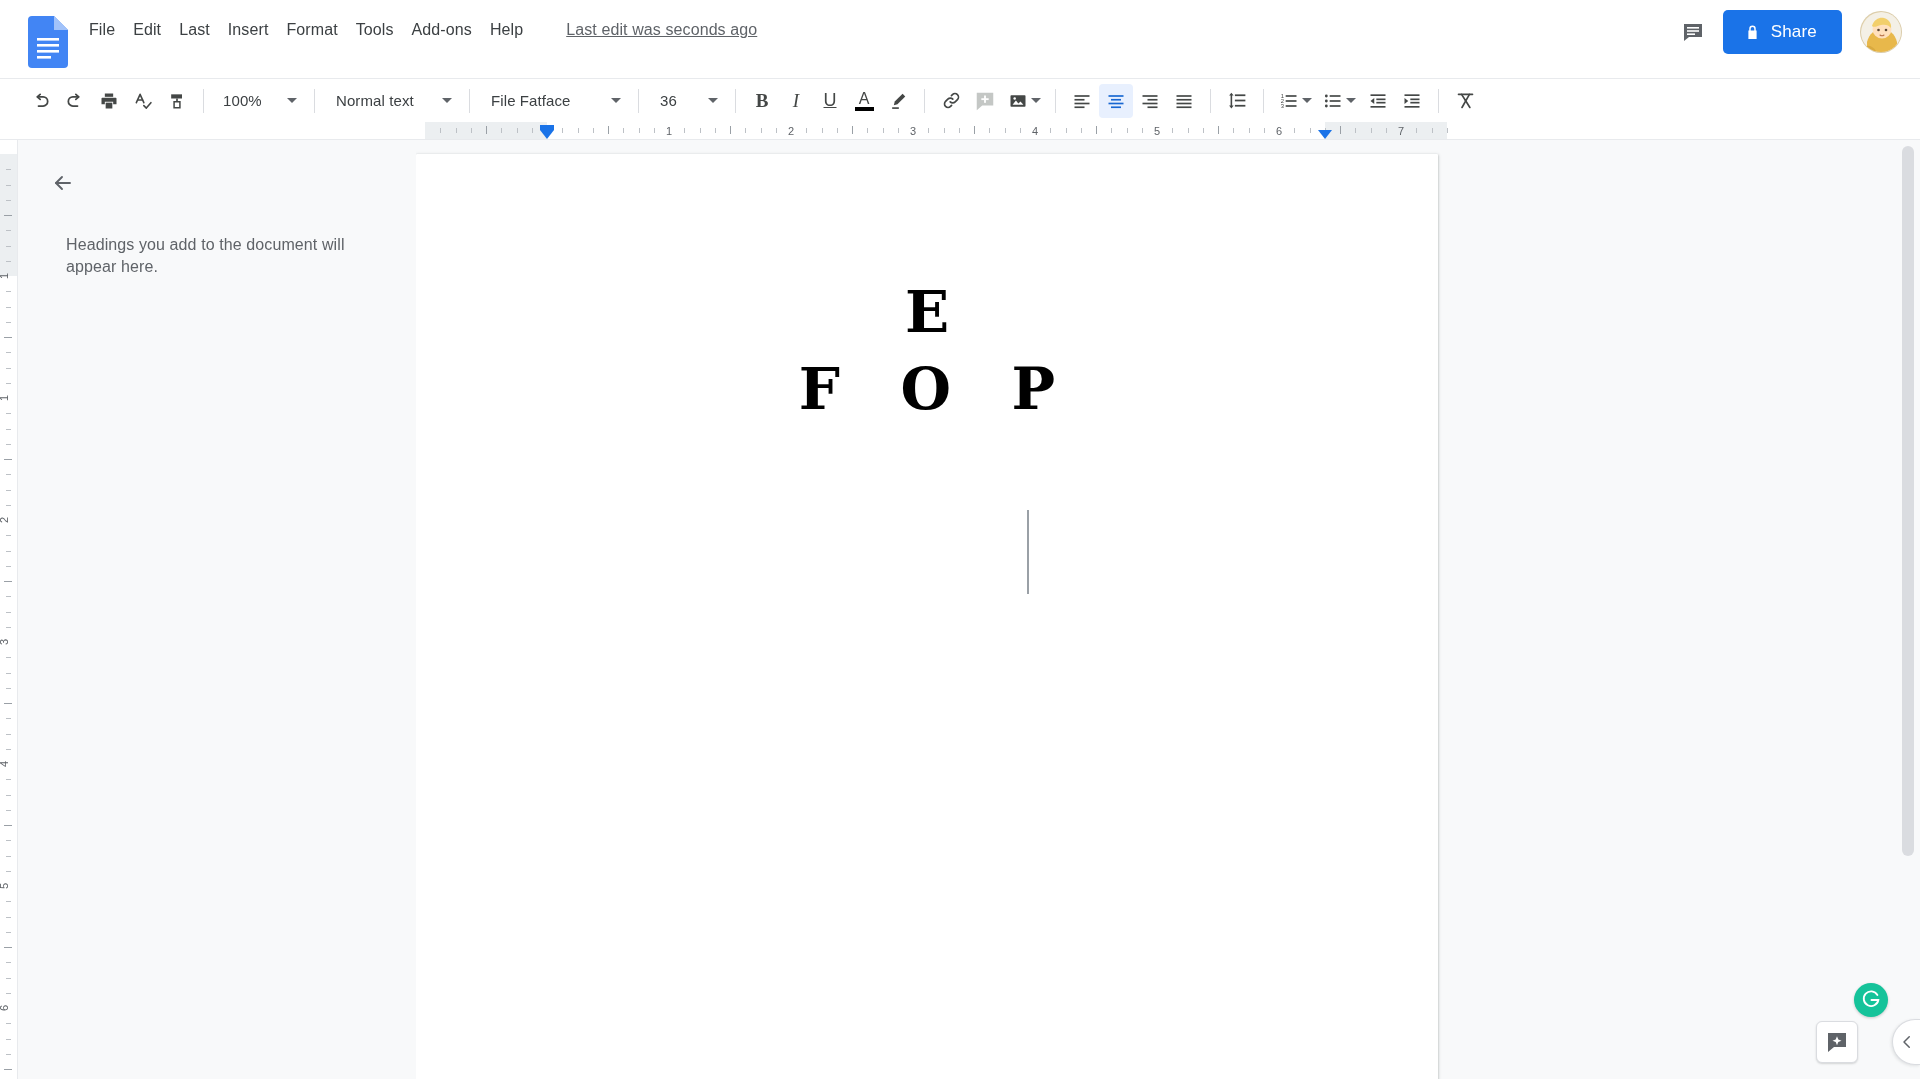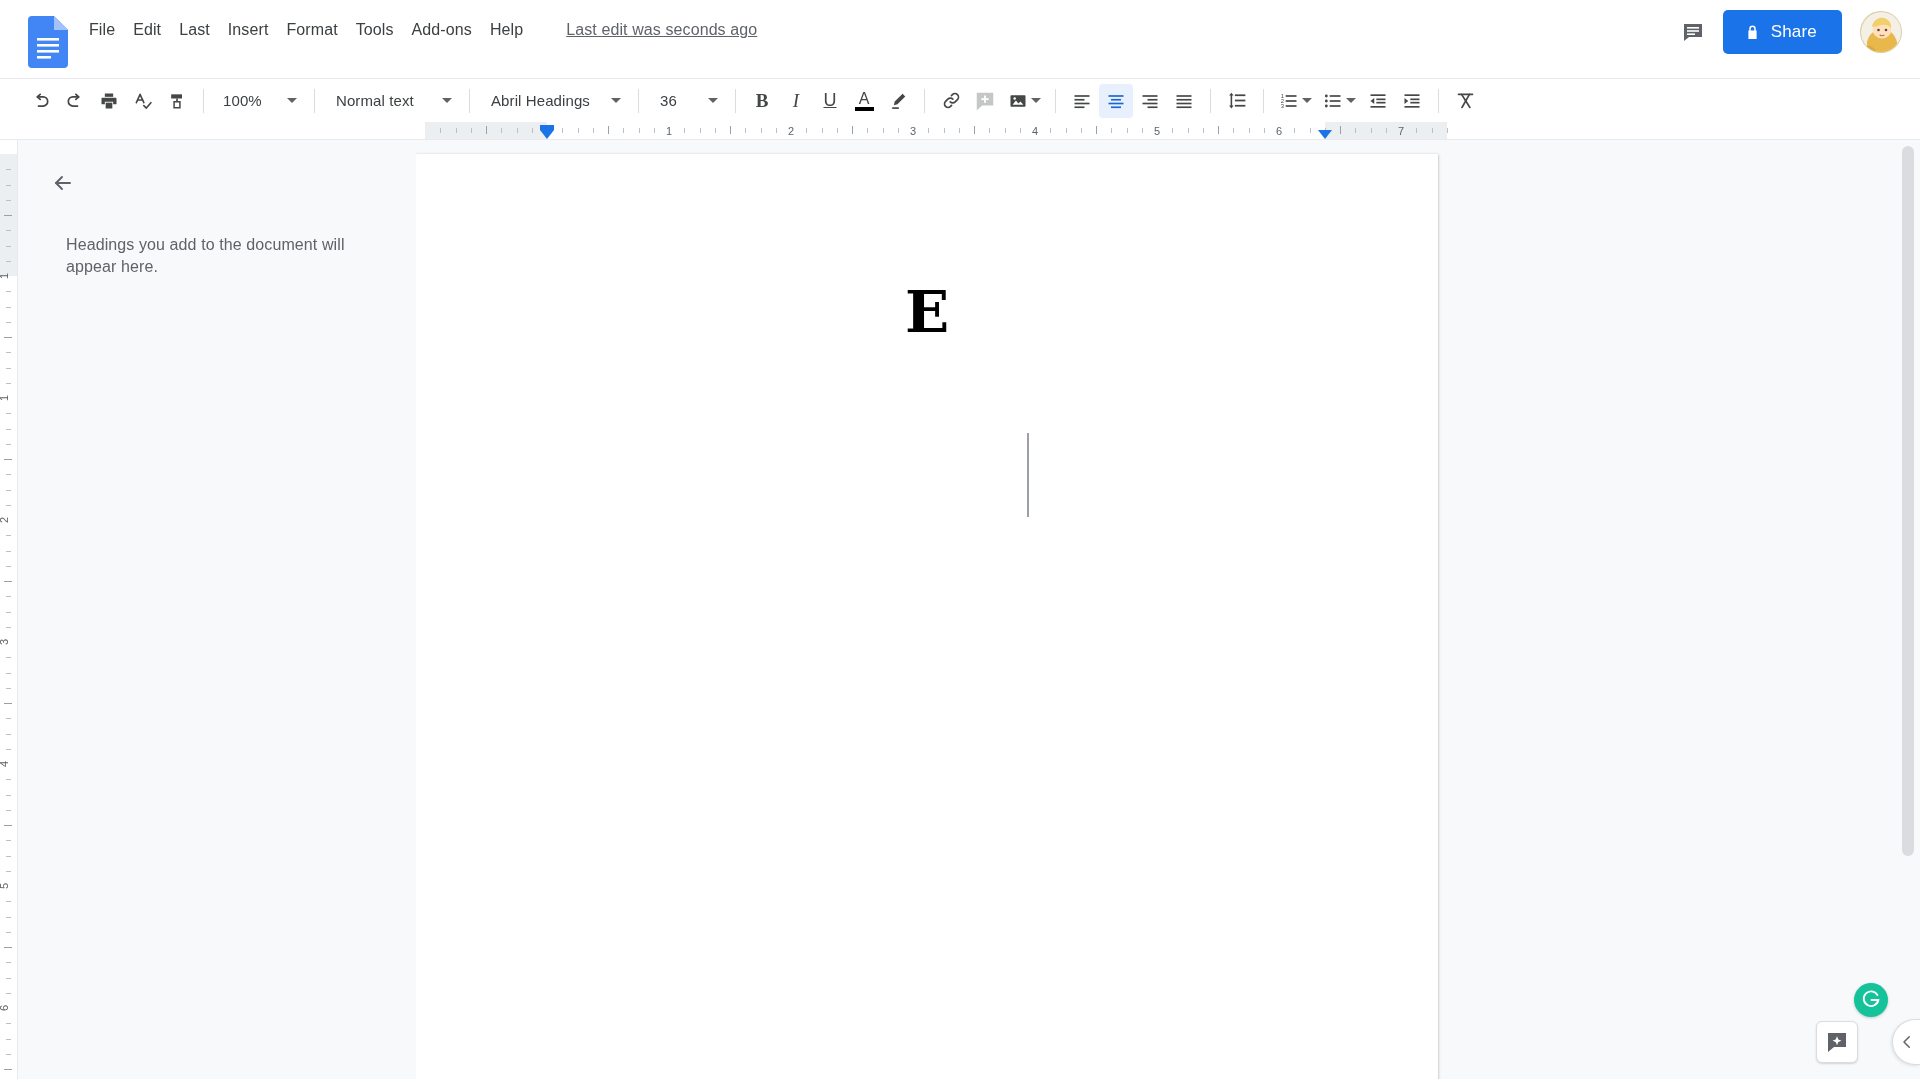--- a/index.html
+++ b/index.html
@@ -353,21 +353,21 @@
   <div class="tb-select sel-style">
     <span class="lbl">Normal text</span>
     <span class="caret">
         <i class="caret-dn"></i>
       </span>
   </div>
 
   <div class="tb-sep"></div>
 
   <div class="tb-select sel-font">
-    <span class="lbl">Abril Headings</span>
+    <span class="lbl">File Fatface</span>
     <span class="caret">
         <i class="caret-dn"></i>
       </span>
   </div>
 
   <div class="tb-sep"></div>
 
   <div class="tb-select sel-size">
     <span class="lbl">36</span>
     <span class="caret">
@@ -674,20 +674,21 @@
           <path d="M11 6l-6 6 6 6"></path>
       </svg>
     </div>
     <div class="outline-empty">Headings you add to the document will appear here.</div>
   </div>
 
   <div class="canvas">
     <div class="page" id="doc-page">
       <div class="doc-body">
         <div class="doc-line">E</div>
+        <div class="doc-line">F   O   P</div>
         <div class="doc-line">
           <span class="caret-line"></span>
         </div>
       </div>
     </div>
 
     <div class="right-rail">
       <div class="scrollbar-track">
         <div class="scrollbar-thumb"></div>
       </div>

